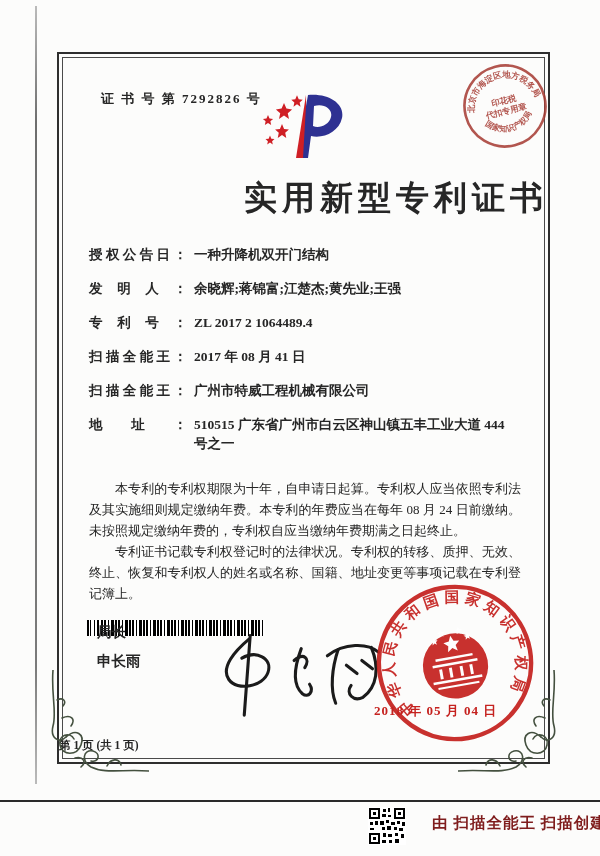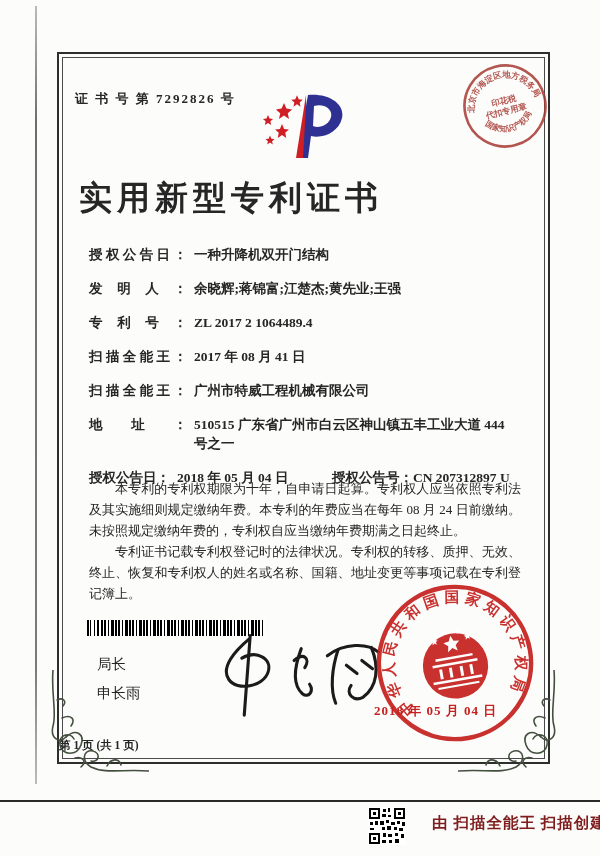--- a/index.html
+++ b/index.html
@@ -3,37 +3,37 @@
 <meta charset="utf-8">
 <style>
   html,body{margin:0;padding:0;background:#ffffff;}
   .page{position:relative;width:600px;height:856px;background:#fcfcfb;overflow:hidden;
         font-family:"Liberation Serif","DejaVu Serif",serif;color:#262626;}
   .scan-edge{position:absolute;left:35px;top:6px;width:2px;height:778px;
         background:linear-gradient(#aaa,#4a4a4a 15%,#5a5a5a 85%,#aaa);opacity:.8;}
   .frame{position:absolute;left:57px;top:52px;width:489px;height:708px;
         border:2.5px solid #2e2e2e;}
   .frame-inner{position:absolute;left:3px;top:3px;right:3px;bottom:3px;border:1px solid #4a4a4a;}
-  .cert-no{position:absolute;left:16px;top:36px;font-size:13px;font-weight:600;letter-spacing:2px;}
+  .cert-no{position:absolute;left:42px;top:36px;font-size:13px;font-weight:600;letter-spacing:2px;}
   .tax-stamp{position:absolute;left:402px;top:8px;width:88px;height:88px;transform:rotate(-14deg);opacity:.85;}
   .logo{position:absolute;left:198px;top:40px;width:100px;height:70px;}
-  .title{position:absolute;left:0;top:122px;width:100%;text-align:left;
-        font-size:33px;font-weight:700;letter-spacing:5px;margin-left:20px;}
+  .title{position:absolute;left:0;top:122px;width:100%;text-align:right;
+        font-size:33px;font-weight:700;letter-spacing:5px;}
   .fields{position:absolute;left:30px;top:191px;width:434px;font-size:13.5px;font-weight:600;}
   .field{position:relative;margin-bottom:15px;line-height:19px;}
   .flabel{display:inline-block;width:98px;text-align:justify;text-align-last:justify;vertical-align:top;}
   .fvalue{display:inline-block;margin-left:7px;max-width:320px;vertical-align:top;}
   .grant-row .flabel{width:auto;text-align-last:auto;}
   .grant2{position:absolute;left:243px;top:0;white-space:nowrap;}
   .paras{position:absolute;left:30px;top:424px;width:432px;font-size:13px;line-height:21px;
         font-weight:500;text-align:justify;}
   .paras p{margin:0;text-indent:2em;}
   .barcode{position:absolute;left:28px;top:566px;width:178px;height:16px;
         background:repeating-linear-gradient(90deg,#000 0 2px,#fff 2px 3px,#000 3px 4.5px,#fff 4.5px 7px,#000 7px 8px,#fff 8px 9.5px,#000 9.5px 12.5px,#fff 12.5px 14px);}
-  .commissioner{position:absolute;left:38px;top:596px;font-size:14.5px;font-weight:400;line-height:29px;}
+  .commissioner{position:absolute;left:38px;top:564px;font-size:14.5px;font-weight:700;line-height:29px;}
   .signature{position:absolute;left:125px;top:578px;width:225px;height:95px;}
   .office-seal{position:absolute;left:312px;top:525px;width:168px;height:168px;
         transform:rotate(-10deg);opacity:.93;}
   .seal-date{position:absolute;left:315px;top:648px;width:170px;font-size:13px;font-weight:700;
         letter-spacing:1px;color:#c5221f;white-space:nowrap;}
   .page-info{position:absolute;left:0;top:684px;width:100%;font-size:11.5px;font-weight:600;}
   .flourish{position:absolute;width:104px;height:104px;}
   .flourish.bl{left:-14px;bottom:-12px;}
   .flourish.br{right:-14px;bottom:-12px;transform:scaleX(-1);}
   .scan-divider{position:absolute;left:0;top:800px;width:600px;height:2px;background:#2a2a2a;}
@@ -96,26 +96,20 @@
         <span class="flabel">专利号：</span><span class="fvalue">ZL 2017 2 1064489.4</span>
       </div>
       <div class="field">
         <span class="flabel">扫描全能王：</span><span class="fvalue">2017 年 08 月 41 日</span>
       </div>
       <div class="field">
         <span class="flabel">扫描全能王：</span><span class="fvalue">广州市特威工程机械有限公司</span>
       </div>
       <div class="field">
         <span class="flabel">地址：</span><span class="fvalue">510515 广东省广州市白云区神山镇五丰工业大道 444 号之一</span>
-      </div>
-      <div class="field grant-row">
-        <span class="flabel">授权公告日：</span><span class="fvalue">2018 年 05 月 04 日</span>
-        <span class="grant2">
-          <span>授权公告号：</span><span>CN 207312897 U</span>
-        </span>
       </div>
     </div>
 
     <div class="paras">
       <p>本专利的专利权期限为十年，自申请日起算。专利权人应当依照专利法及其实施细则规定缴纳年费。本专利的年费应当在每年 08 月 24 日前缴纳。未按照规定缴纳年费的，专利权自应当缴纳年费期满之日起终止。</p>
       <p>专利证书记载专利权登记时的法律状况。专利权的转移、质押、无效、终止、恢复和专利权人的姓名或名称、国籍、地址变更等事项记载在专利登记簿上。</p>
     </div>
 
     <div class="barcode"></div>
 

